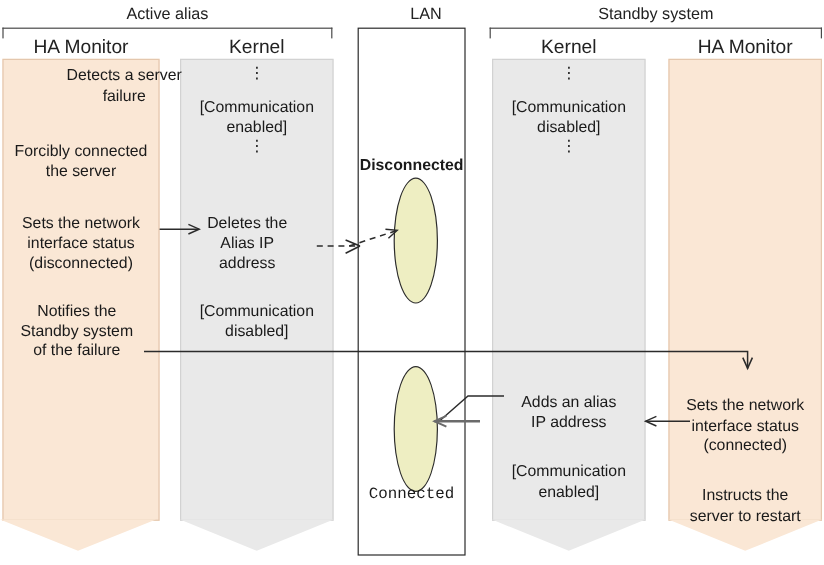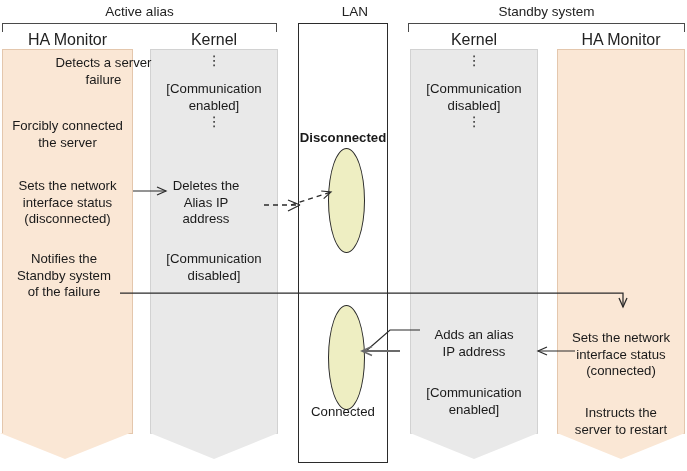--- a/index.html
+++ b/index.html
@@ -129,21 +129,21 @@
 
   <div class="column peach" style="left:557px; top:49px; width:128px; height:385px;"></div>
   <div class="col-tip peach" style="left:557px; top:433px; border-left-width:64px; border-right-width:64px;"></div>
 
   <div class="lan-box" style="left:298px; top:23px; width:90px; height:440px;"></div>
 
   <div class="ellipse" style="left:328px; top:148px; width:35px; height:103px;"></div>
   <div class="ellipse" style="left:328px; top:305px; width:35px; height:103px;"></div>
 
   <div class="txt" style="left:294px; top:130px; width:98px;font-weight:bold;">Disconnected</div>
-  <div class="txt" style="left:294px; top:404px; width:98px;">Connected</div>
+  <div class="txt" style="left:294px; top:404px; width:98px;font-family:Liberation Mono, monospace;">Connected</div>
 
   <div class="txt" style="left:4px; top:55px; width:127px;padding-left:36px;">Detects a server
 failure</div>
   <div class="txt" style="left:4px; top:118px; width:127px;">Forcibly connected
 the server</div>
   <div class="txt" style="left:4px; top:178px; width:127px;">Sets the network
 interface status
 (disconnected)</div>
   <div class="txt" style="left:4px; top:251px; width:120px;">Notifies the
 Standby system

